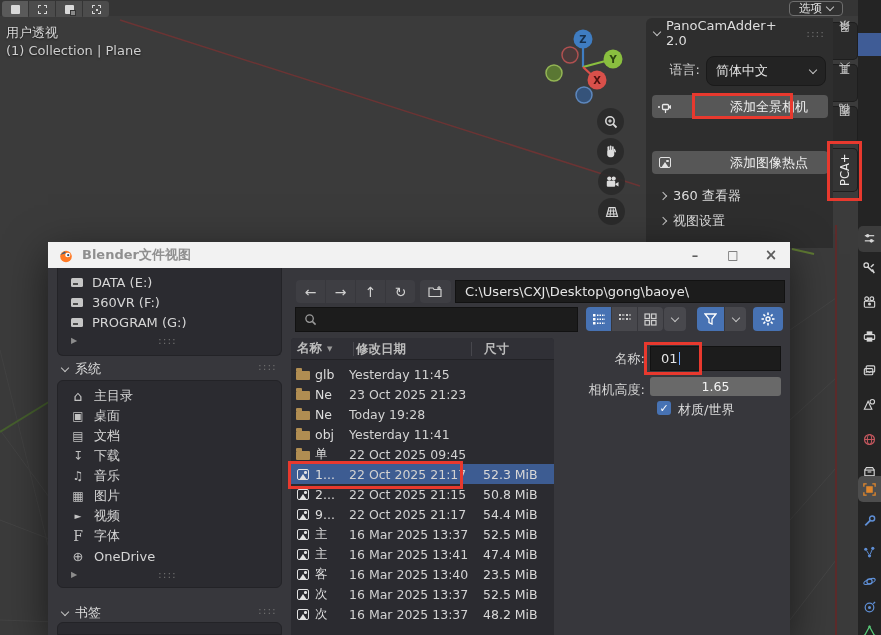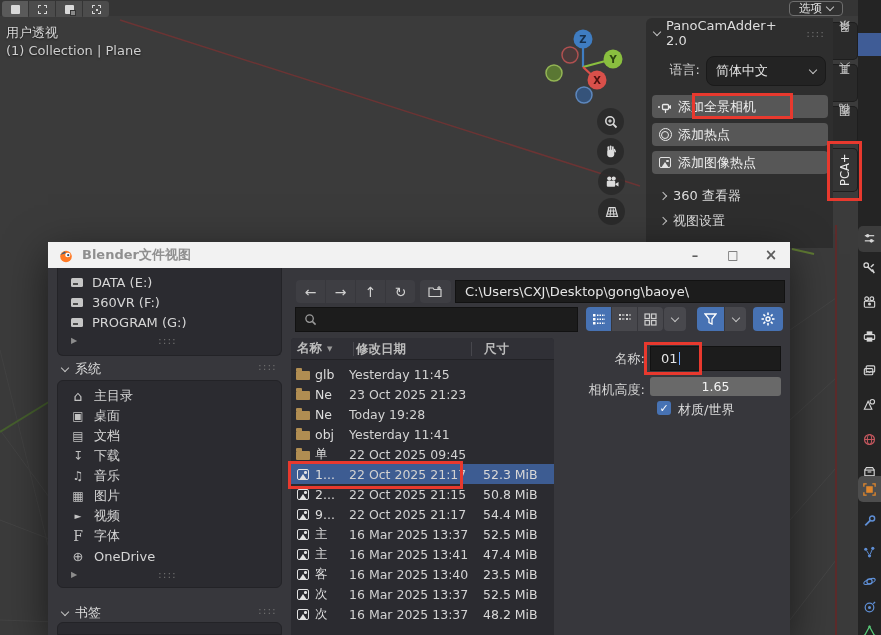--- a/index.html
+++ b/index.html
@@ -31,21 +31,21 @@
               display:flex; align-items:center; justify-content:center; }
 
   
   .npanel { left:646px; top:18px; width:187px; height:230px; background:#2e2e2e; border-radius:6px 0 0 0; }
   .phead { left:8px; top:6px; width:171px; height:18px; gap:6px; font-size:13px; color:#dedede; }
   .dots { color:#6f6f6f; font-size:11px; letter-spacing:1px; margin-left:auto; }
   .drop { left:60px; top:38px; width:120px; height:25px; background:#232323; border:1px solid #1a1a1a;
           border-radius:8px; display:flex; align-items:center; padding:14px 9px; font-size:13px; color:#e5e5e5; }
   .oprow { left:6px; width:176px; height:23px; background:#575757; border-radius:4px;
            display:flex; align-items:center; font-size:13px; color:#f0f0f0; }
-  .oprow .lab { flex:1; text-align:left; margin-right:20px; }
+  .oprow .lab { flex:1; text-align:right; margin-right:20px; }
   .opic { width:26px; display:flex; justify-content:center; flex:none; }
   .secrow { left:14px; gap:7px; font-size:13px; color:#dcdcdc; }
   .ntab { left:833px; width:25px; background:#2a2a2a; border:1px solid #1e1e1e; border-right:none;
           border-radius:5px 0 0 5px; color:#c6c6c6; font-size:11.5px;
           writing-mode:vertical-rl; transform:rotate(180deg);
           display:flex; align-items:center; justify-content:center; }
   .ntab.active { background:#353535; color:#ececec; }
 
   
   .propcol { left:858px; top:0; width:23px; height:635px; background:#242424; }
@@ -210,26 +210,20 @@
       <span class="opic">
         <svg width="17" height="14" viewBox="0 0 17 14">
           <line x1="1" y1="7" x2="4" y2="7" stroke="#e8e8e8" stroke-width="1.4" stroke-dasharray="2 1.3"></line>
           <rect x="5.5" y="4.5" width="6" height="5" rx="1" fill="none" stroke="#e8e8e8" stroke-width="1.3"></rect>
           <path d="M11.8 6 L14 5 L14 9 L11.8 8 Z" fill="#e8e8e8"></path>
           <line x1="8.5" y1="10" x2="8.5" y2="13" stroke="#e8e8e8" stroke-width="1.2"></line>
         </svg>
       </span>
       <span class="lab">添加全景相机</span>
     </div>
-    <div class="abs oprow" style="top:105px">
-      <span class="opic">
-          <span class="tgt"></span>
-        </span>
-      <span class="lab">添加热点</span>
-    </div>
     <div class="abs oprow" style="top:133px">
       <span class="opic">
           <span class="icon-img"></span>
         </span>
       <span class="lab">添加图像热点</span>
     </div>
     <div class="abs flex secrow" style="top:169px">
       <span class="chev r"></span>
       <span>360 查看器</span>
     </div>

